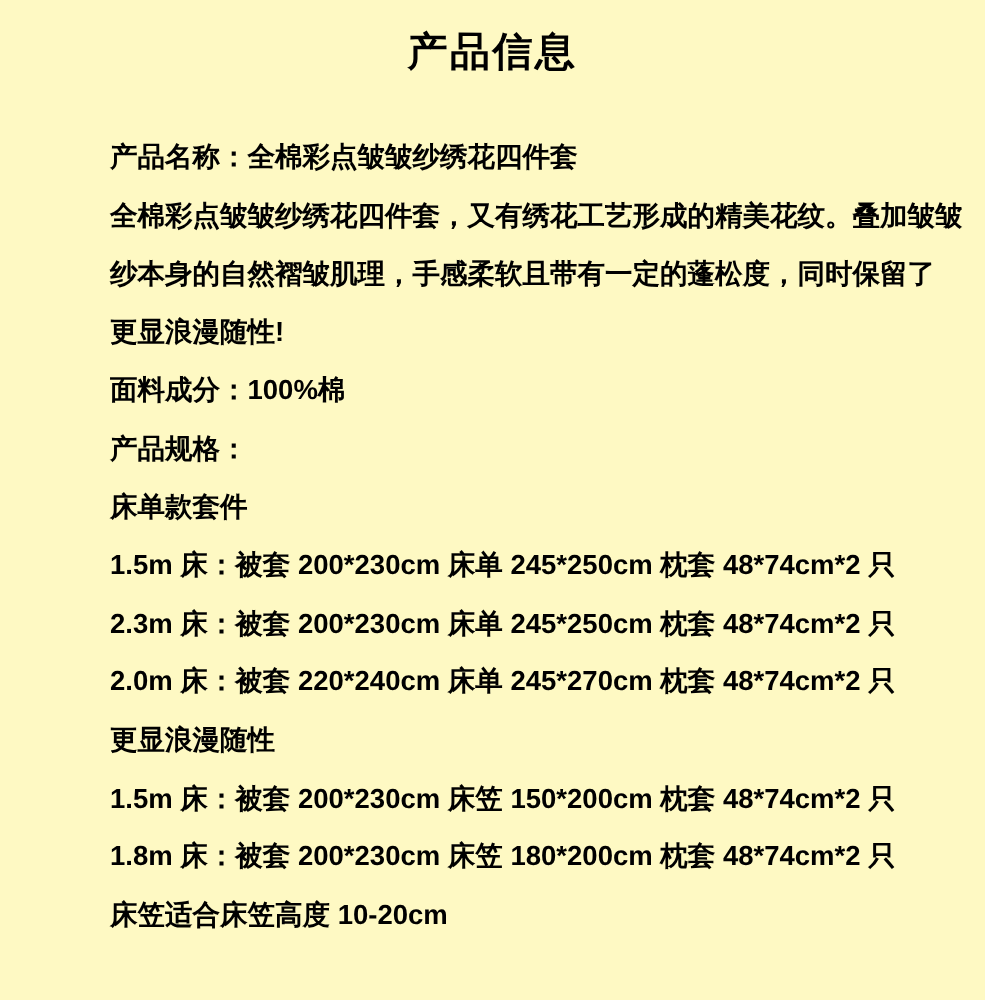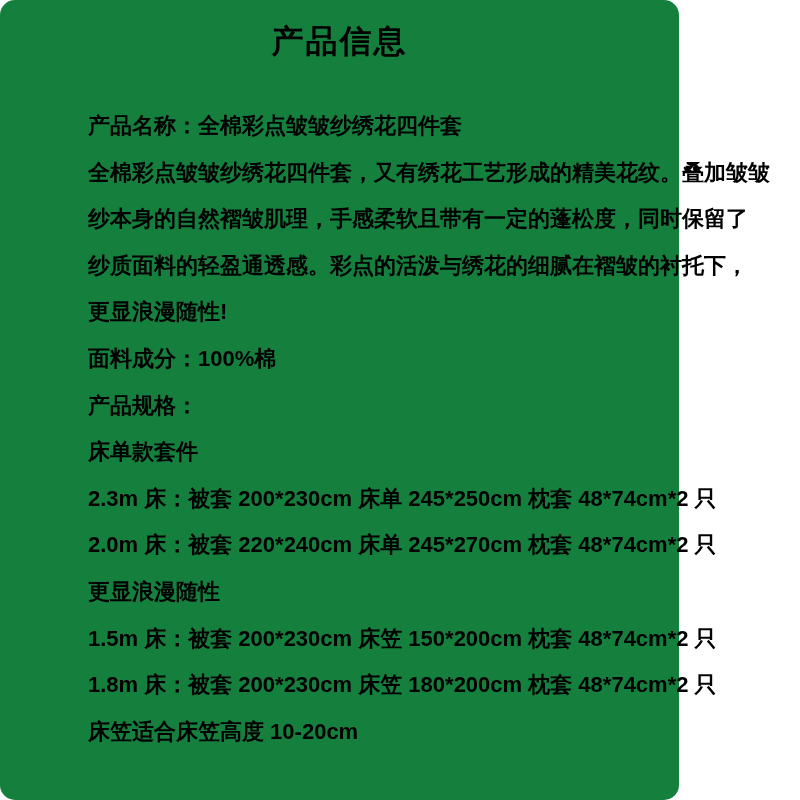--- a/index.html
+++ b/index.html
@@ -5,26 +5,25 @@
   html, body {
     margin: 0;
     padding: 0;
     background: #ffffff;
     width: 800px;
     height: 800px;
     overflow: hidden;
   }
   .page {
     position: relative;
-    width: 679px;
+    width: 788px;
     height: 800px;
-    background: #15803d;
+    background: #fef9c3;
     color: #000000;
     box-sizing: border-box;
-    border-radius: 15px;
   }
   .doc-title {
     margin: 0;
     padding-top: 20px;
     text-align: center;
     font-family: "Liberation Serif", "DejaVu Serif", serif;
     font-weight: 700;
     font-size: 32px;
     line-height: 42px;
     color: #000000;
@@ -48,25 +47,25 @@
 </style>
 </head>
 <body>
 
 <div class="page">
   <h1 class="doc-title">产品信息</h1>
   <div class="doc-body">
     <p class="doc-line">产品名称：全棉彩点皱皱纱绣花四件套</p>
     <p class="doc-line">全棉彩点皱皱纱绣花四件套，又有绣花工艺形成的精美花纹。叠加皱皱</p>
     <p class="doc-line">纱本身的自然褶皱肌理，手感柔软且带有一定的蓬松度，同时保留了</p>
-    <p class="doc-line">纱质面料的轻盈通透感。彩点的活泼与绣花的细腻在褶皱的衬托下，</p>
     <p class="doc-line">更显浪漫随性!</p>
     <p class="doc-line">面料成分：100%棉</p>
     <p class="doc-line">产品规格：</p>
     <p class="doc-line">床单款套件</p>
+    <p class="doc-line">1.5m 床：被套 200*230cm 床单 245*250cm 枕套 48*74cm*2 只</p>
     <p class="doc-line">2.3m 床：被套 200*230cm 床单 245*250cm 枕套 48*74cm*2 只</p>
     <p class="doc-line">2.0m 床：被套 220*240cm 床单 245*270cm 枕套 48*74cm*2 只</p>
     <p class="doc-line">更显浪漫随性</p>
     <p class="doc-line">1.5m 床：被套 200*230cm 床笠 150*200cm 枕套 48*74cm*2 只</p>
     <p class="doc-line">1.8m 床：被套 200*230cm 床笠 180*200cm 枕套 48*74cm*2 只</p>
     <p class="doc-line">床笠适合床笠高度 10-20cm</p>
   </div>
 </div>
 
 </body></html>

